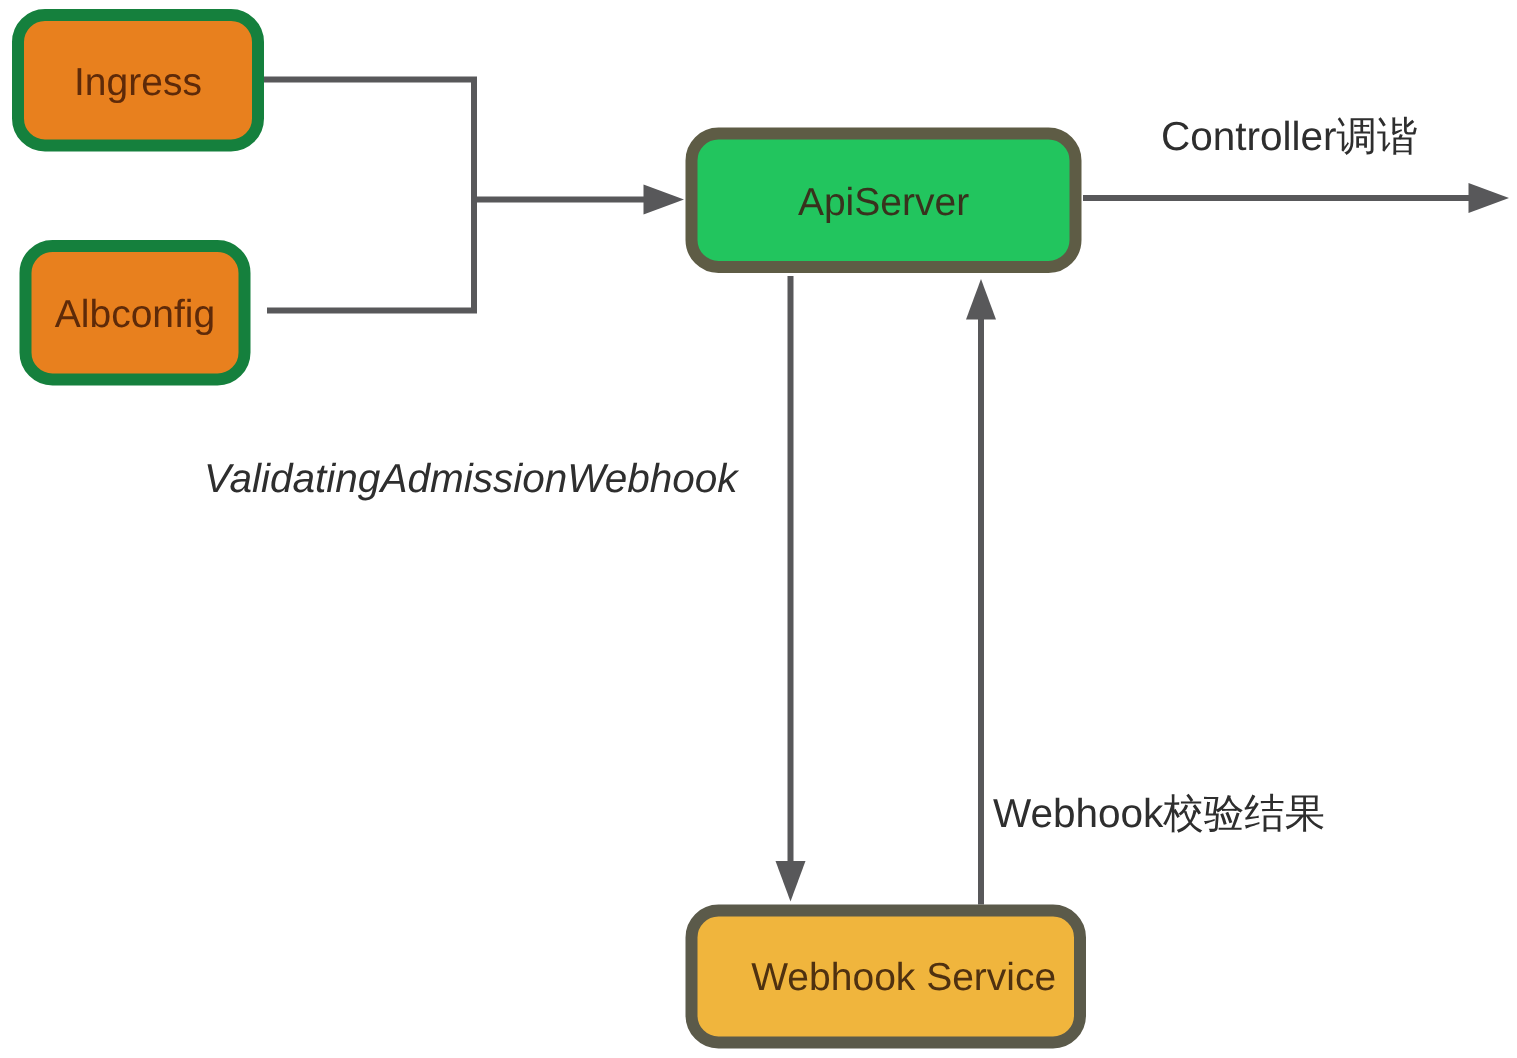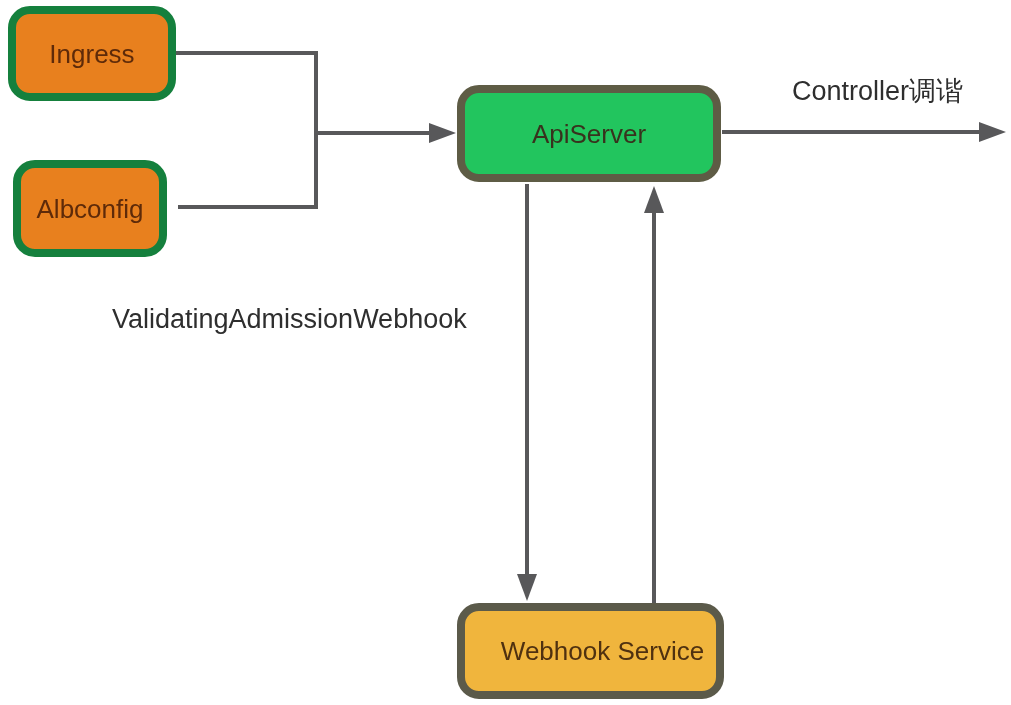--- a/index.html
+++ b/index.html
@@ -62,22 +62,22 @@
     fill: #58585A;
     stroke: none;
   }
   .edge-label {
     position: absolute;
     color: #2E2E2E;
     font-size: 27px;
     line-height: 1.15;
     white-space: nowrap;
   }
-  #label-controller        { left: 774px; top: 76px; margin-left: 18px;  }
-  #label-validating        { left: 112px; top: 304px; }
+  #label-controller        { left: 774px; top: 76px;  }
+  #label-validating        { left: 136px; top: 304px; font-style: italic; }
   #label-tls               { left: 412px; top: 370px; }
   #label-webhook-format    { left: 217px; top: 527px; }
   #label-webhook-result    { left: 662px; top: 527px; }
 </style>
 </head>
 <body>
 
 <div id="canvas">
 
   <svg id="connector-layer" viewBox="0 0 1011 705" xmlns="http://www.w3.org/2000/svg">
@@ -112,14 +112,15 @@
   <div class="node" id="node-webhook">
     <span>Webhook Service</span>
   </div>
 
   <div class="edge-label" id="label-controller">Controller调谐</div>
 
   <div class="edge-label" id="label-validating">ValidatingAdmissionWebhook</div>
 
 
 
+  <div class="edge-label" id="label-webhook-result">Webhook校验结果</div>
 
 </div>
 
 </body></html>

